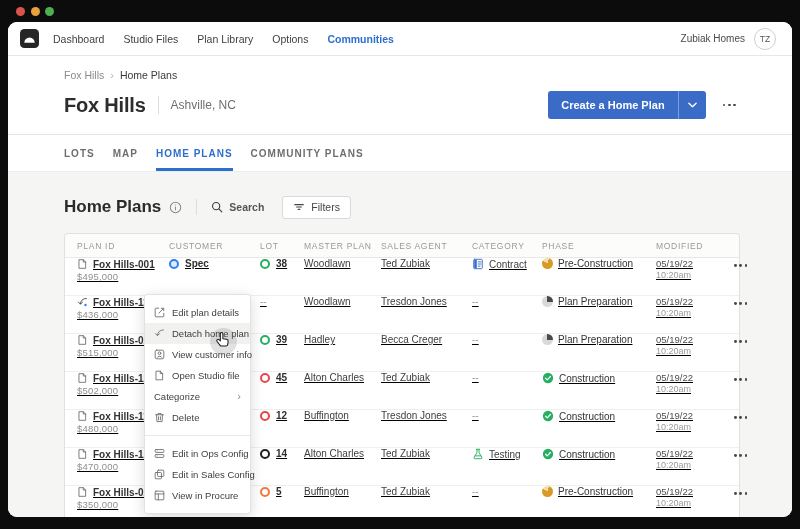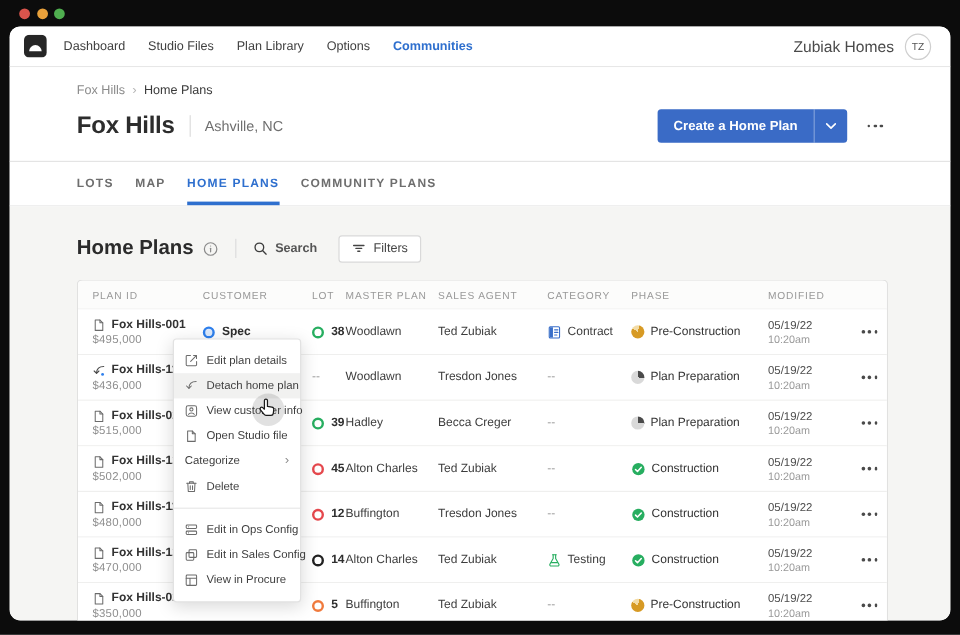--- a/index.html
+++ b/index.html
@@ -21,21 +21,21 @@
   
   .nav {
     height: 34px; flex: none; display: flex; align-items: center;
     padding: 0 16px 0 12px; border-bottom: 1px solid #e7e7e7; background: #fff;
   }
   .logo { width: 19px; height: 19px; margin-right: 14px; flex: none; }
   .logo svg { width: 100%; height: 100%; display: block; }
   .nav-item { font-size: 10.5px; color: #3f3f3f; font-weight: 500; margin-right: 19px; white-space: nowrap; cursor: default; }
   .nav-item.active { color: #2e6fce; font-weight: 700; }
   .nav-spacer { flex: 1; }
-  .account-name { font-size: 13px; color: #4a4a4a; margin-right: 9px; }
+  .account-name { font-size: 10px; color: #4a4a4a; margin-right: 9px; }
   .avatar {
     width: 22px; height: 22px; border-radius: 50%; border: 1px solid #cfcfcf;
     display: flex; align-items: center; justify-content: center;
     font-size: 8.5px; color: #555; font-weight: 500;
   }
   
   .page-header { padding: 12px 52px 0 56px; border-bottom: 1px solid #e4e4e4; background: #fff; }
   .breadcrumb { display: flex; align-items: center; font-size: 10.5px; height: 14px; }
   .bc-parent { color: #8a8a8a; }
   .bc-chev { color: #b5b5b5; margin: 0 6px; font-size: 11px; }
@@ -73,25 +73,25 @@
   .filters-btn {
     margin-left: 18px; display: flex; align-items: center; gap: 6px; height: 23px;
     padding: 0 10px; background: #fff; border: 1px solid #d9d9d9; border-radius: 3px;
     font-size: 10.5px; color: #444; font-weight: 500; cursor: pointer;
   }
   .filters-btn svg { width: 12px; height: 12px; }
   
   .card { margin-top: 13px; background: #fff; border: 1px solid #e1e1e0; border-bottom: none; border-radius: 4px 4px 0 0; }
   .t-head { display: flex; height: 24px; align-items: center; border-bottom: 1px solid #e8e8e7; background: #fcfcfb; border-radius: 4px 4px 0 0; }
   .th { font-size: 8.5px; letter-spacing: .7px; color: #999; font-weight: 500; white-space: nowrap; }
-  .t-row { display: flex; height: 38px; align-items: center; border-bottom: 1px solid #efefee; background: #fff; }
+  .t-row { display: flex; height: 38px; align-items: flex-start; border-bottom: 1px solid #efefee; background: #fff; text-decoration: underline; }
   .cell { display: flex; align-items: center; flex: none; padding-right: 4px; overflow: visible; }
   .t-head > :nth-child(1), .t-row > :nth-child(1) { width: 104px; padding-left: 12px; }
   .t-head > :nth-child(2), .t-row > :nth-child(2) { width: 91px; }
-  .t-head > :nth-child(3), .t-row > :nth-child(3) { width: 28px; }
+  .t-head > :nth-child(3), .t-row > :nth-child(3) { width: 44px; }
   .t-head > :nth-child(4), .t-row > :nth-child(4) { width: 77px; }
   .t-head > :nth-child(5), .t-row > :nth-child(5) { width: 91px; }
   .t-head > :nth-child(6), .t-row > :nth-child(6) { width: 70px; }
   .t-head > :nth-child(7), .t-row > :nth-child(7) { width: 114px; }
   .t-head > :nth-child(8), .t-row > :nth-child(8) { width: 74px; }
   .t-head > :nth-child(9), .t-row > :nth-child(9) { flex: 1; justify-content: flex-end; padding-right: 13px; }
   .c-plan { flex-direction: column; align-items: flex-start !important; justify-content: center; gap: 1px; }
   .plan-top { display: flex; align-items: center; gap: 5px; }
   .plan-top .icn { width: 11px; height: 12px; flex: none; }
   .plan-top .icn svg { width: 100%; height: 100%; display: block; }
@@ -105,21 +105,21 @@
   .cat-icn svg, .ph-icn svg { width: 100%; height: 100%; display: block; }
   .pie { width: 11px; height: 11px; border-radius: 50%; flex: none; margin-right: 5px; }
   .pie.gold { background: conic-gradient(from 300deg, #f3dca6 0 75deg, #d79a24 75deg 360deg); }
   .pie.gray { background: conic-gradient(from 0deg, #4a4a4a 0 95deg, #d9d9d9 95deg 360deg); }
   .ph-lbl { font-size: 10px; color: #333; font-weight: 500; white-space: nowrap; }
   .c-mod { flex-direction: column; align-items: flex-start !important; justify-content: center; gap: 1px; }
   .m-date { font-size: 9.5px; color: #4c4c4c; font-weight: 500; }
   .m-time { font-size: 9px; color: #9a9a9a; }
   
   .menu {
-    position: absolute; left: 136px; top: 260px; width: 107px; background: #fff;
+    position: absolute; left: 136px; top: 272px; width: 107px; background: #fff;
     border: 1px solid #e2e2e2; border-radius: 3px; box-shadow: 0 3px 14px rgba(0,0,0,.15);
     padding: 7px 0; z-index: 40;
   }
   .mi { display: flex; align-items: center; height: 21px; padding: 0 9px; font-size: 9.5px; color: #3e3e3e; cursor: pointer; white-space: nowrap; }
   .mi.hover { background: #f1f1f0; }
   .mi .icn { width: 11px; height: 11px; margin-right: 7px; flex: none; }
   .mi .icn svg { width: 100%; height: 100%; display: block; }
   .mi .chev { margin-left: auto; color: #8a8a8a; font-size: 11px; line-height: 1; }
   .m-div { height: 1px; background: #e8e8e8; margin: 7px 0; }
   

